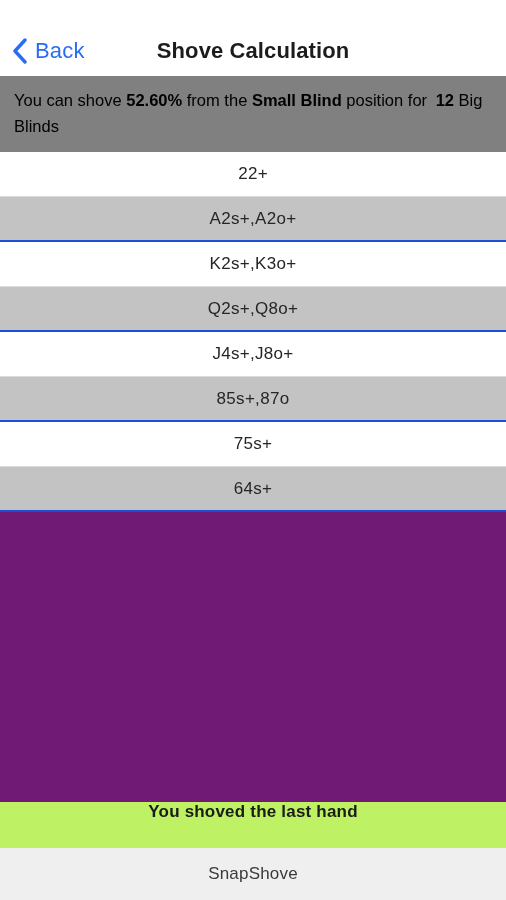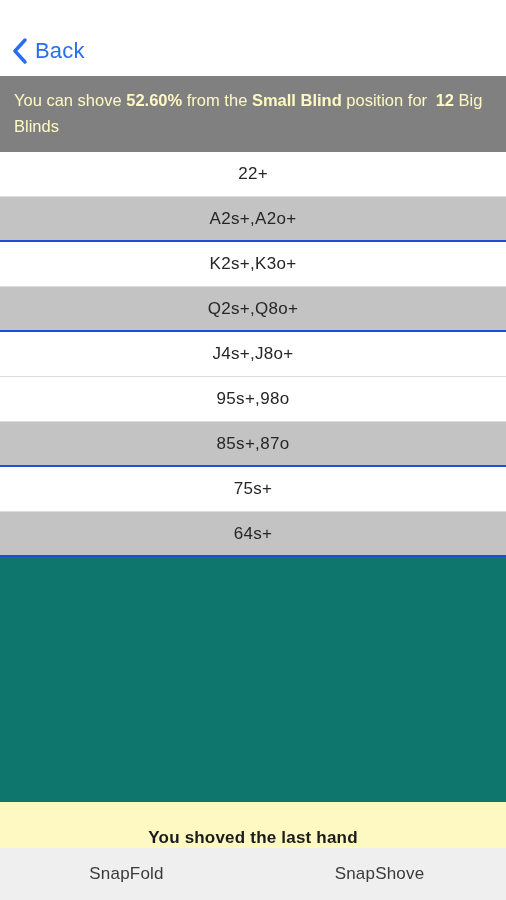--- a/index.html
+++ b/index.html
@@ -66,39 +66,39 @@
     font-weight: bold;
     color: #1c1c1e;
     letter-spacing: 0.1px;
     pointer-events: none;
   }
 
   
   .info-banner {
     flex: 0 0 auto;
     background: #808080;
-    color: #fef9c3;
+    color: #000000;
     font-size: 16.5px;
     line-height: 26px;
     padding: 11px 14px 13px 14px;
     box-sizing: border-box;
     min-height: 72px;
   }
   .info-banner b {
     font-weight: bold;
   }
   .info-banner .nbsp-pad {
     display: inline-block;
     width: 4px;
   }
 
   
   .range-list {
     flex: 1 1 auto;
-    background: #0f766e;
+    background: #701a75;
     overflow: hidden;
   }
   .range-row {
     height: 45px;
     display: flex;
     align-items: center;
     justify-content: center;
     font-size: 17px;
     color: #262626;
     letter-spacing: 0.3px;
@@ -110,23 +110,23 @@
     background: #c3c3c3;
     border-bottom: 2px solid #1d4ed8;
   }
 
   
   .bottom-area {
     flex: 0 0 auto;
   }
   .last-hand-banner {
     height: 46px;
-    background: #fef9c3;
-    display: flex;
-    align-items: flex-end;
+    background: #bef264;
+    display: flex;
+    align-items: flex-start;
     justify-content: center;
     font-size: 17px;
     font-weight: bold;
     color: #1b1b1b;
     letter-spacing: 0.2px;
   }
   .action-bar {
     height: 52px;
     background: #efeff0;
     display: flex;
@@ -151,20 +151,21 @@
 
   <div class="navbar">
     <div class="back-button">
       <span class="back-chevron-wrap">
         <svg class="back-chevron" viewBox="0 0 16 26" aria-hidden="true">
           <polyline points="13,2 3,13 13,24" fill="none" stroke="#2a6df4" stroke-width="3.4" stroke-linecap="round" stroke-linejoin="round"></polyline>
         </svg>
       </span>
       <span class="back-label">Back</span>
     </div>
+    <div class="nav-title">Shove Calculation</div>
   </div>
 
   <div class="info-banner">
     <span>You can shove </span><b>52.60%</b><span> from the </span><b>Small Blind</b><span> position for </span><span class="nbsp-pad"></span><b>12</b>
     <span>Big Blinds</span>
   </div>
 
   <div class="range-list">
       <div class="range-row">
         <span>22+</span>
@@ -174,37 +175,33 @@
       </div>
       <div class="range-row">
         <span>K2s+,K3o+</span>
       </div>
       <div class="range-row shaded">
         <span>Q2s+,Q8o+</span>
       </div>
       <div class="range-row">
         <span>J4s+,J8o+</span>
       </div>
-      <div class="range-row">
-        <span>95s+,98o</span>
-      </div>
       <div class="range-row shaded">
         <span>85s+,87o</span>
       </div>
       <div class="range-row">
         <span>75s+</span>
       </div>
       <div class="range-row shaded">
         <span>64s+</span>
       </div>
     </div>
 
   <div class="bottom-area">
     <div class="last-hand-banner">
       <span>You shoved the last hand</span>
     </div>
     <div class="action-bar">
-      <div class="action-button">SnapFold</div>
       <div class="action-button">SnapShove</div>
     </div>
   </div>
 
 </div>
 
 </body></html>

